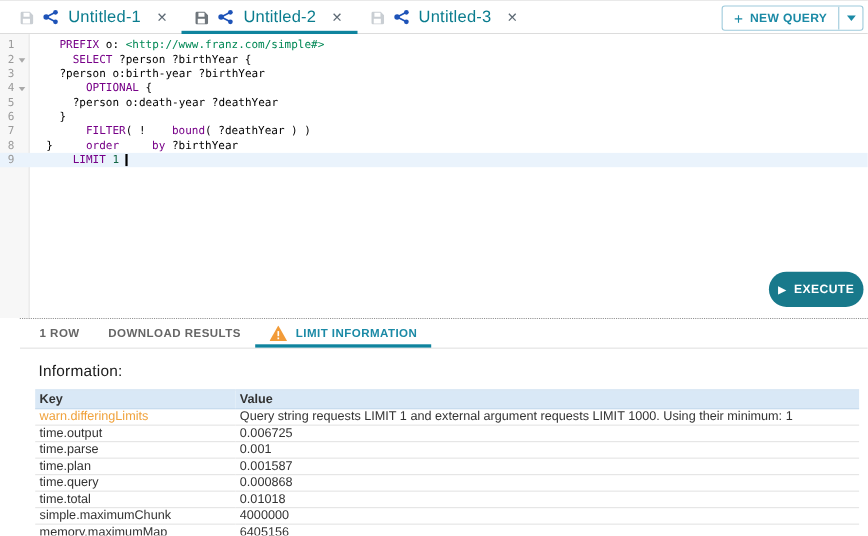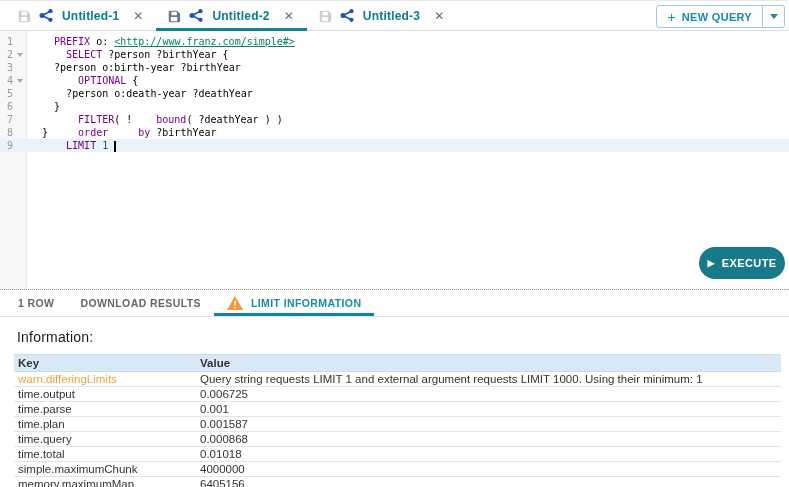--- a/index.html
+++ b/index.html
@@ -29,21 +29,21 @@
   .tab.active::after {
     content:""; position:absolute; left:0; right:0; bottom:-1px;
     height:3px; background:#0f849e;
   }
   .save-icon { color:#c9ced3; display:flex; }
   .tab.dirty .save-icon { color:#6e757b; }
   .save-icon svg { width:14px; height:14px; }
   .graph-icon { color:#1e53b8; display:flex; }
   .graph-icon svg { width:15px; height:15px; }
   .tab-label {
-    color:#0a7c8e; font-size:12px; font-weight:bold; letter-spacing:.2px;
+    color:#0a7c8e; font-size:15px; font-weight:normal; letter-spacing:.2px;
   }
   .tab-close { color:#5f6b76; font-size:12px; padding:0 2px; margin-left:4px; }
 
   .newquery {
     position:absolute; right:4px; top:4px; height:23px;
     display:flex; border:1px solid #9ecadb; border-radius:3px;
     overflow:hidden; background:#fff;
   }
   .nq-main {
     display:flex; align-items:center; gap:6px;
@@ -78,40 +78,40 @@
   .ln { flex:none; width:13px; text-align:right; color:#9a9a9a; padding-left:2px; }
   .fold { flex:none; width:13px; display:flex; align-items:center; justify-content:center; cursor:pointer; }
   .fold-tri {
     width:0; height:0;
     border-left:3.5px solid transparent; border-right:3.5px solid transparent;
     border-top:4.5px solid #a9a9a9;
   }
   .lc { white-space:pre; padding-left:4px; color:#000; }
   .lc span { white-space:pre; }
   .tk-kw  { color:#770088;margin-left:24px; }
-  .tk-uri { color:#008855;text-decoration:underline; }
+  .tk-uri { color:#008855; }
   .tk-num { color:#116644; }
   .tk-pl  { color:#000000; }
   .cursor {
     display:inline-block; width:1.5px; height:11px;
     background:#000; vertical-align:middle;
   }
   .execute {
     position:absolute; right:4px; bottom:10px;
     width:86px; height:32px; border:none; border-radius:16px;
     background:#18798b; color:#fff; cursor:pointer;
     font-family:"Liberation Sans", sans-serif;
     font-size:11px; font-weight:bold; letter-spacing:.4px;
     display:flex; align-items:center; justify-content:center; gap:7px;
   }
   .play { font-size:9px; line-height:1; }
 
   
   .results {
-    flex:1; border-top:1px dotted #8f8f8f; background:#fff; overflow:hidden;
+    flex:1; border-top:1px dotted #8f8f8f; background:#fff; overflow:hidden;margin-left:18px;
   }
   .rtabs {
     display:flex; align-items:stretch; height:27px;
     border-bottom:1px solid #e2e2e2; padding-left:18px;
   }
   .rtab {
     display:flex; align-items:center; gap:8px; padding:0 13px;
     font-size:10.5px; font-weight:bold; letter-spacing:.4px;
     color:#666; cursor:pointer; position:relative;
   }

